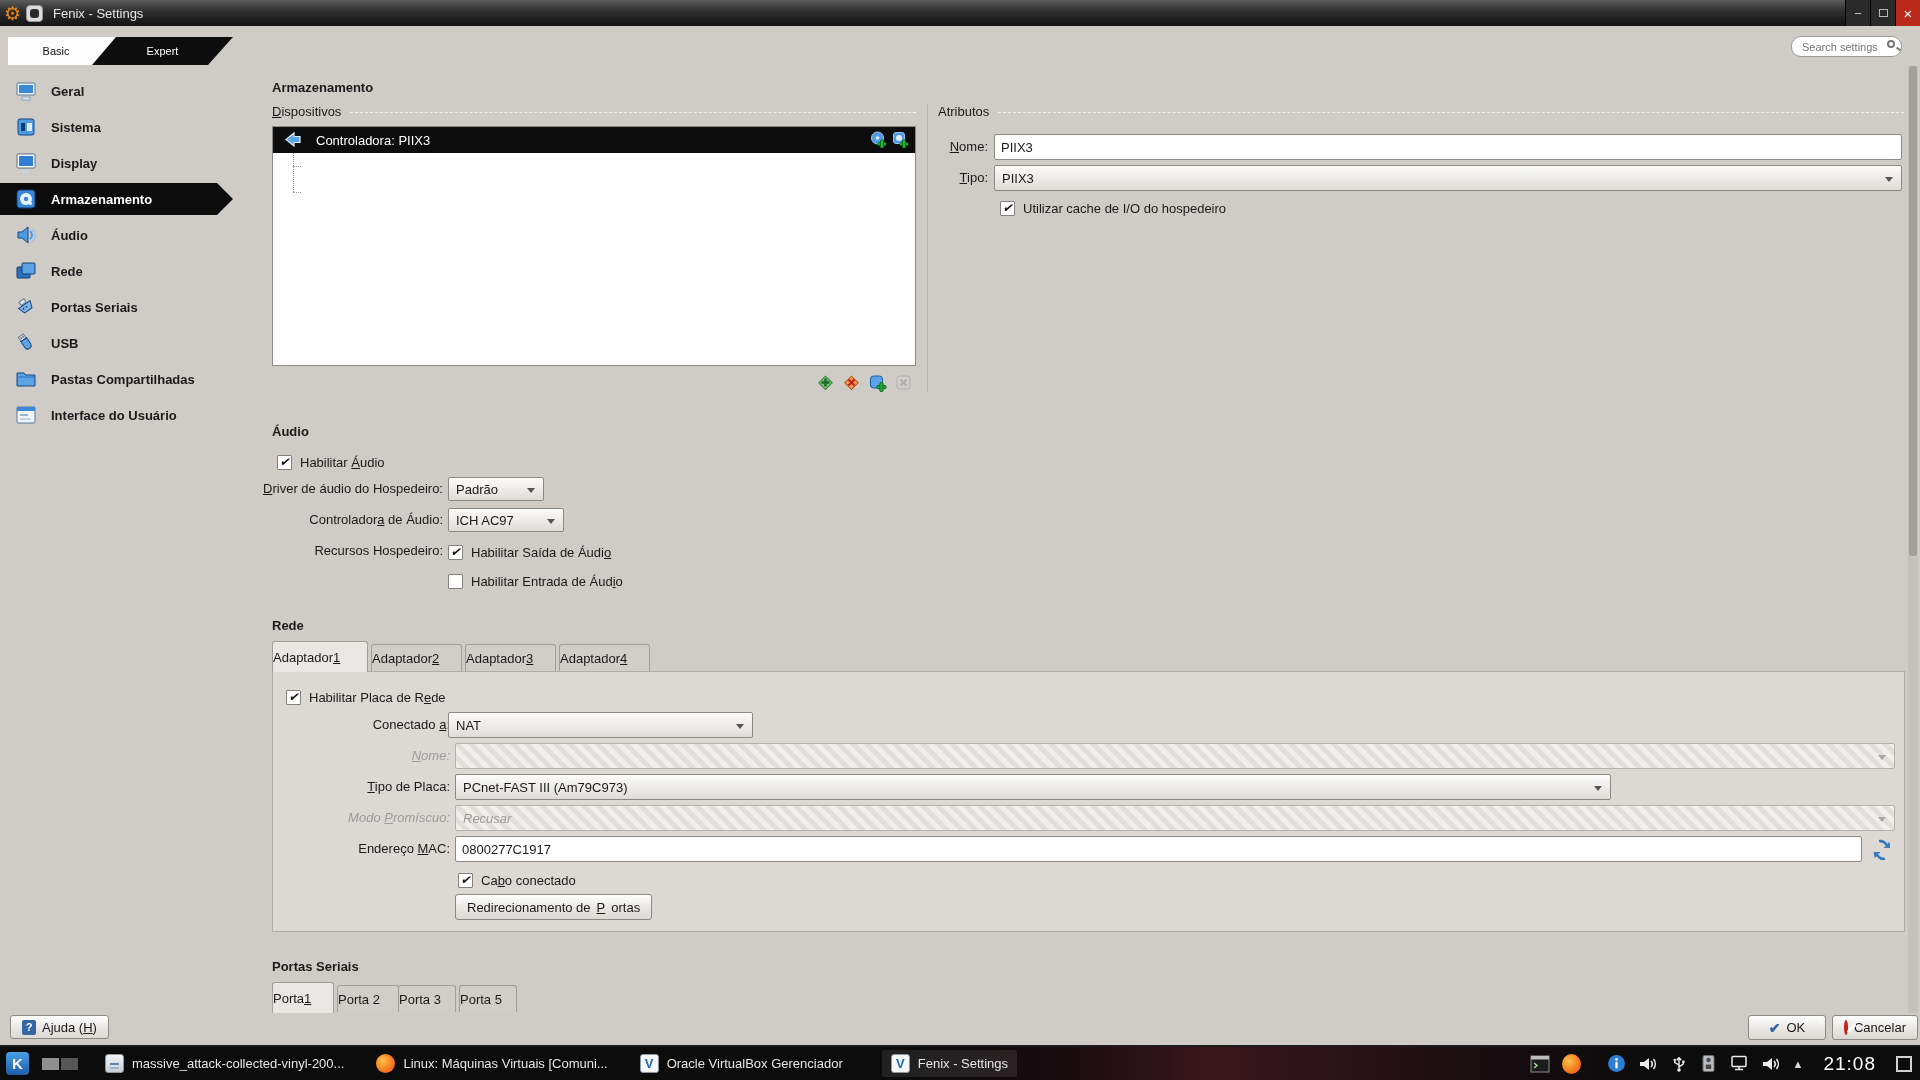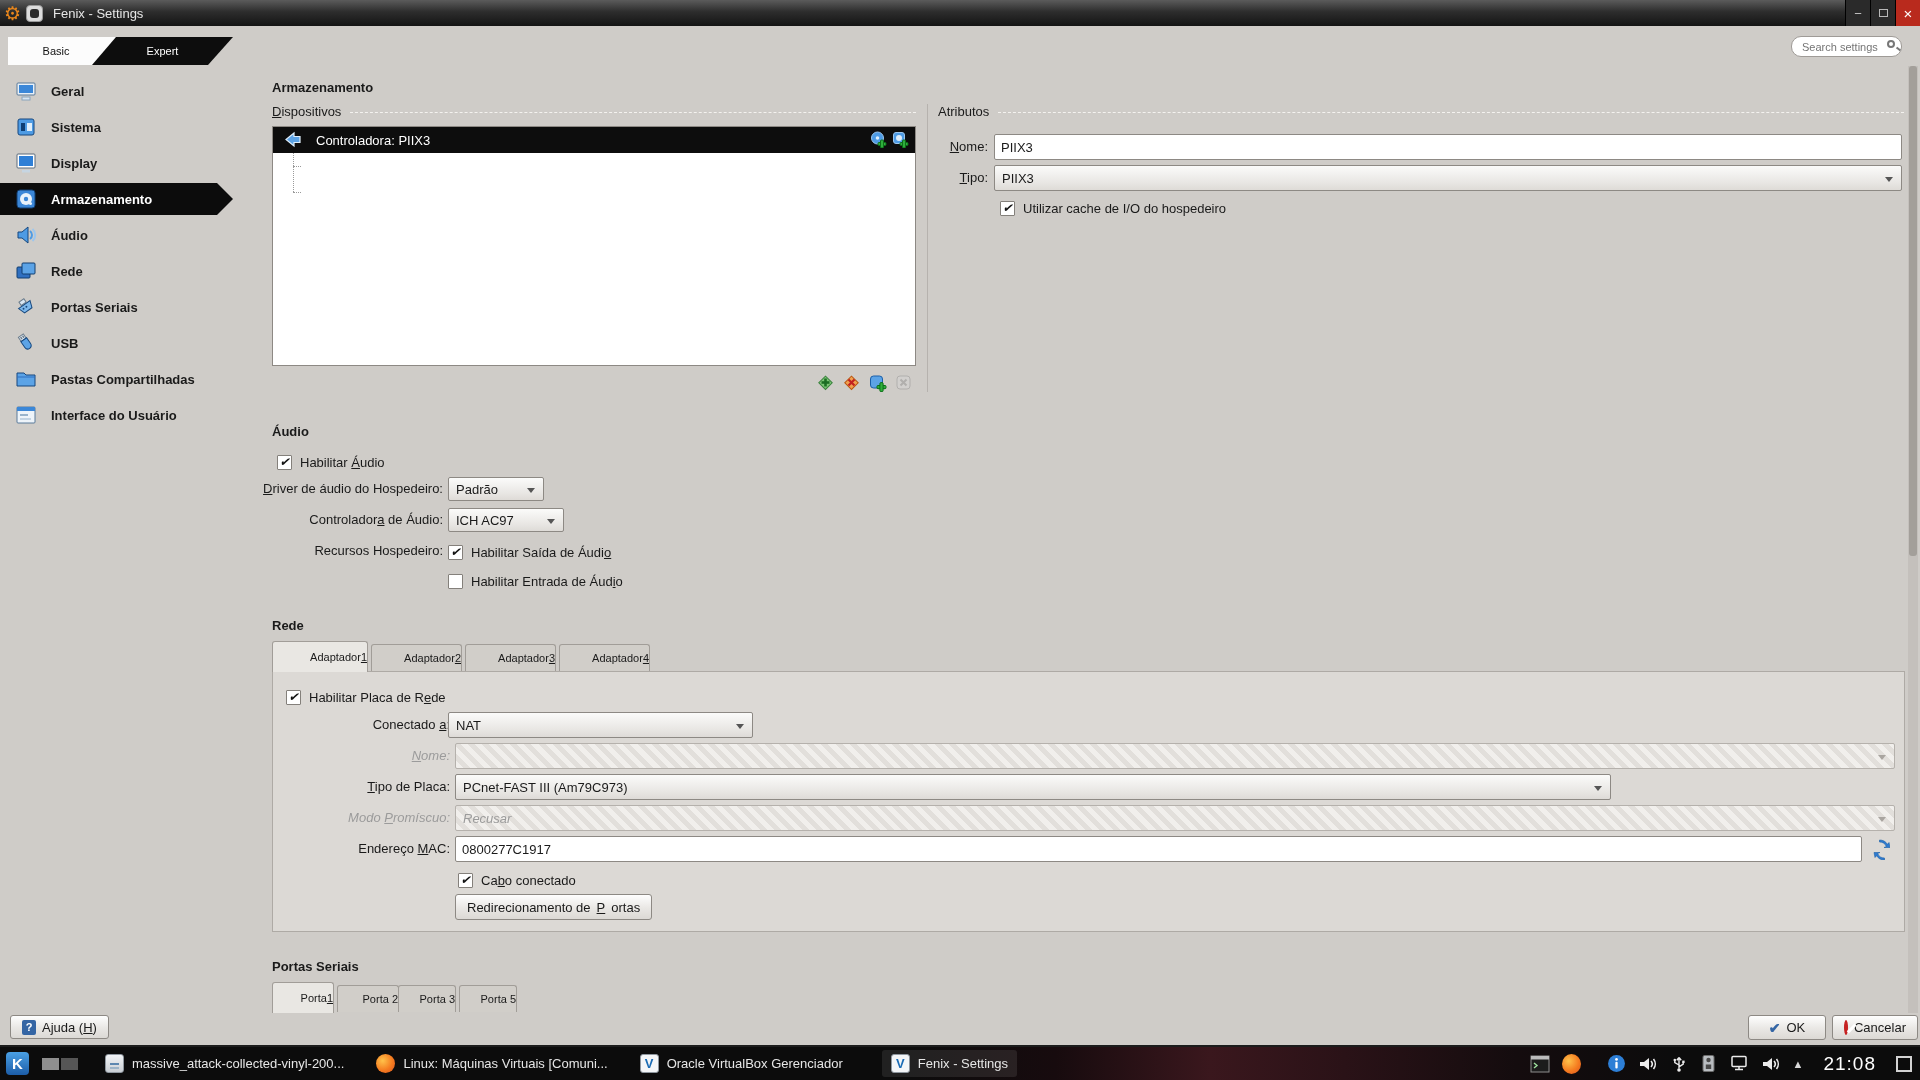--- a/index.html
+++ b/index.html
@@ -57,21 +57,21 @@
   .tin{position:absolute;height:26px;border:1px solid #8d8984;border-radius:2px;background:#fff;padding:0 6px;font-size:13px;color:#1a1a1a;font-family:"Liberation Sans",sans-serif;outline:none}
   .combo{position:absolute;height:26px;border:1px solid #8d8984;border-radius:2px;background:linear-gradient(#fbfbfa,#e8e6e3 70%,#dedbd7);display:flex;align-items:center;padding:0 22px 0 7px;white-space:nowrap}
   .combo .arr{position:absolute;right:8px;top:11px;width:0;height:0;border-left:4px solid transparent;border-right:4px solid transparent;border-top:5px solid #555}
   .combo.disabled{background:repeating-linear-gradient(45deg,#f1efec 0 5px,#e2dfdb 5px 10px);border-color:#b5b1ac;color:#9b9b9b;font-style:italic}
   .combo.disabled .arr{border-top-color:#a9a5a0}
   .cbrow{position:absolute;display:flex;align-items:center;gap:8px;height:22px}
   .cb{width:15px;height:15px;background:#fff;border:1px solid #84807b;border-radius:1px;display:inline-flex;align-items:center;justify-content:center;font-size:12px;line-height:1;color:#111;flex:0 0 15px}
   .btn{position:absolute;height:26px;border:1px solid #8d8984;border-radius:3px;background:linear-gradient(#fefefe,#e9e7e4 55%,#dcd9d5);display:inline-flex;align-items:center;justify-content:center;padding:0 11px;font-size:13px;gap:6px;white-space:nowrap}
 
   
-  .tab{position:absolute;display:flex;align-items:center;justify-content:flex-end;font-size:11px;border:1px solid #a19d98;border-bottom:none;border-radius:3px 3px 0 0;background:#d1cec9;height:27px}
+  .tab{position:absolute;display:flex;align-items:center;justify-content:flex-start;font-size:13px;border:1px solid #a19d98;border-bottom:none;border-radius:3px 3px 0 0;background:#d1cec9;height:27px}
   .tab.active{background:#e9e7e3;height:31px;z-index:3}
   .pane{position:absolute;background:#dcd9d5;border:1px solid #aeaaa5}
 
   
   #footerbar{position:absolute;left:0;top:1013px;width:1920px;height:34px;background:#cfccc8}
   #winedge{position:absolute;left:0;top:1045px;width:1920px;height:2px;background:#1c1c1c}
   .help-ic{width:14px;height:15px;background:#3465a4;border-radius:2px;color:#fff;font-size:11px;font-weight:bold;display:inline-flex;align-items:center;justify-content:center}
   .ok-ic{color:#3465a4;font-size:14px;font-weight:bold}
   .cancel-ic{width:15px;height:15px;border-radius:50%;background:#c62121;position:relative;display:inline-block}
   .cancel-ic::after{content:"";position:absolute;left:2px;top:6.5px;width:11px;height:2.5px;background:#fff;transform:rotate(-45deg)}

